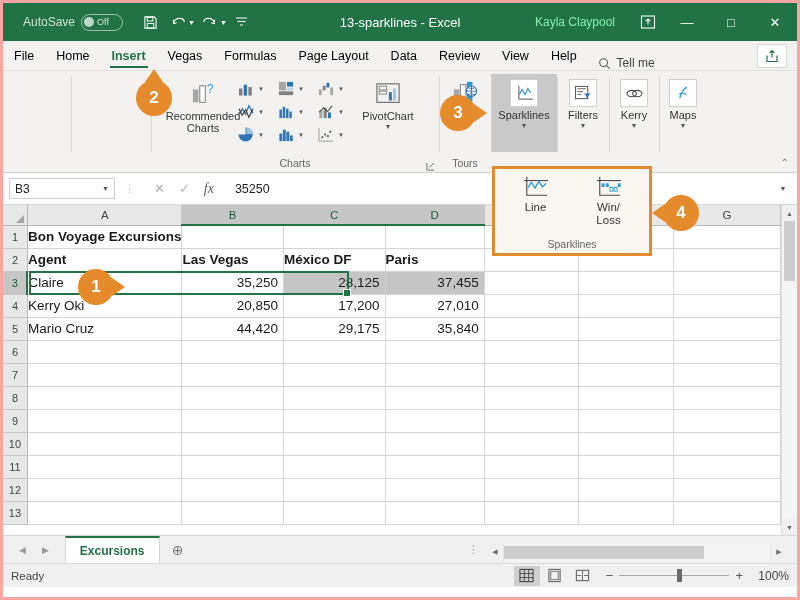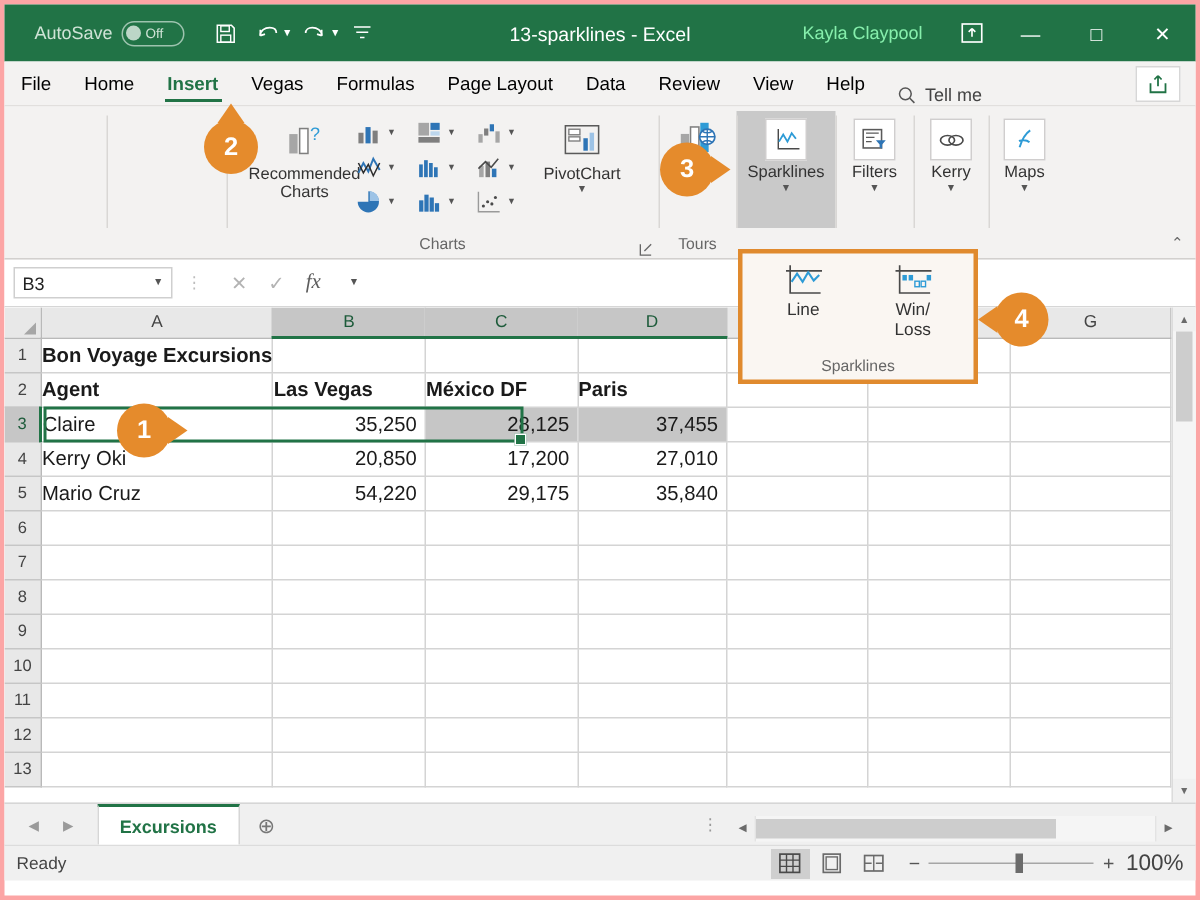--- a/index.html
+++ b/index.html
@@ -182,21 +182,21 @@
     height:24px; background:#f0f0f0; display:flex; align-items:center; border-top:1px solid #dcdcdc;
     font-size:11.5px; color:#444; padding:0 8px;
   }
   .sb-right { margin-left:auto; display:flex; align-items:center; gap:2px; }
   .viewbtn { width:26px; height:20px; display:flex;align-items:center;justify-content:center; color:#5a5a5a; }
   .viewbtn.active { background:#cfcfcf; }
   .zoomctl { display:flex; align-items:center; gap:6px; margin-left:8px; }
   .zoom-slider { width:110px; height:12px; position:relative; display:flex; align-items:center; }
   .zoom-slider .line { position:absolute; left:0; right:0; height:1px; background:#a6a6a6; }
   .zoom-slider .handle { position:absolute; left:52%; width:5px; height:13px; background:#6b6b6b; }
-  .zoom-val { width:40px; text-align:right; font-size:15px; color:#444; }
+  .zoom-val { width:40px; text-align:right; font-size:12px; color:#444; }
   .zsign { font-size:13px; color:#555; }
 
   
   .sparkpanel {
     position:absolute; left:489px; top:163px; width:160px; height:90px;
     background:#faf6f2; border:3px solid #e08a2e; z-index:20;
     display:flex; flex-direction:column; padding-top:4px;
   }
   .spark-items { display:flex; justify-content:space-around; padding:2px 4px 0; }
   .spark-item { width:46px; display:flex; flex-direction:column; align-items:center; gap:2px; font-size:11.5px; color:#333;}
@@ -546,20 +546,23 @@
     <div class="namebox">
       <span>B3</span>
       <span class="car">▼</span>
     </div>
     <span class="fb-sep">⋮</span>
     <span class="fb-icons">
       <span>✕</span>
       <span>✓</span>
       <span class="fx">fx</span>
     </span>
+    <div class="fb-input">
+      <span>35250</span>
+    </div>
     <span class="fb-caret">▼</span>
   </div>
 
   <div class="gridwrap">
     <div class="gridmain">
       <table class="sheet">
         <colgroup>
           <col style="width:26px">
             <col style="width:108px">
             <col style="width:106px">
@@ -617,21 +620,21 @@
           <td class="cell num">20,850</td>
           <td class="cell num">17,200</td>
           <td class="cell num">27,010</td>
           <td class="cell"></td>
           <td class="cell"></td>
           <td class="cell"></td>
         </tr>
         <tr>
           <th class="rowhead">5</th>
           <td class="cell">Mario Cruz</td>
-          <td class="cell num">54,220</td>
+          <td class="cell num">44,420</td>
           <td class="cell num">29,175</td>
           <td class="cell num">35,840</td>
           <td class="cell"></td>
           <td class="cell"></td>
           <td class="cell"></td>
         </tr>
 
         <tr>
           <th class="rowhead">6</th>
           <td class="cell"></td>

